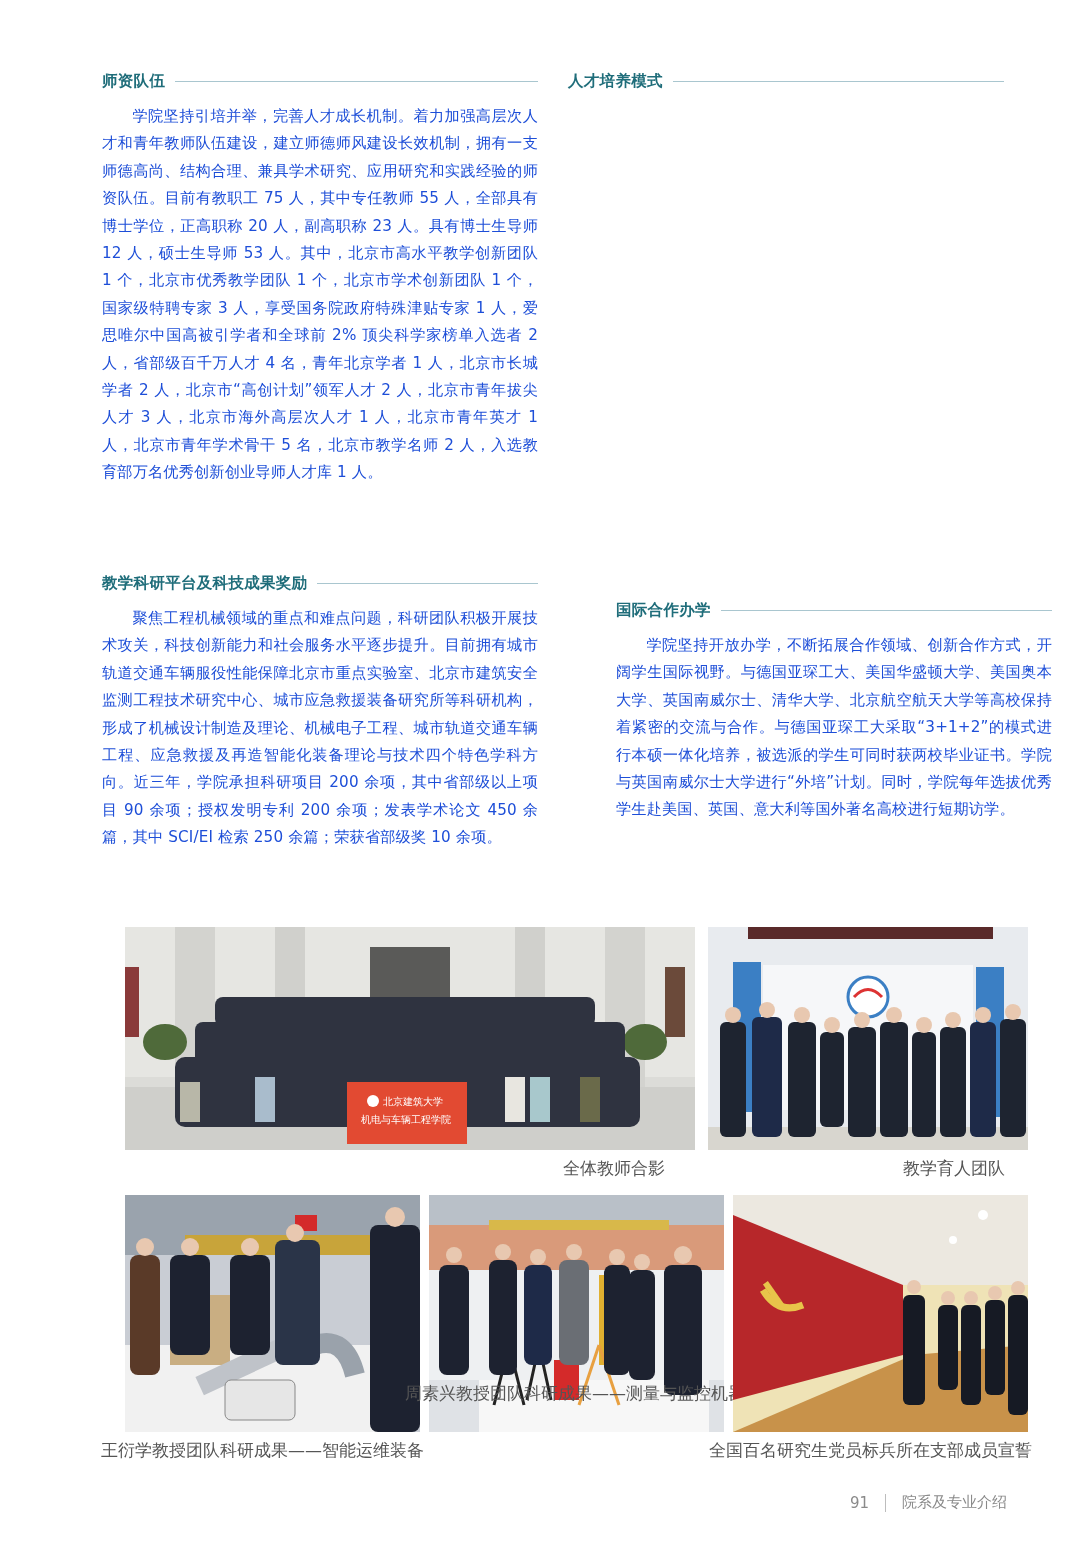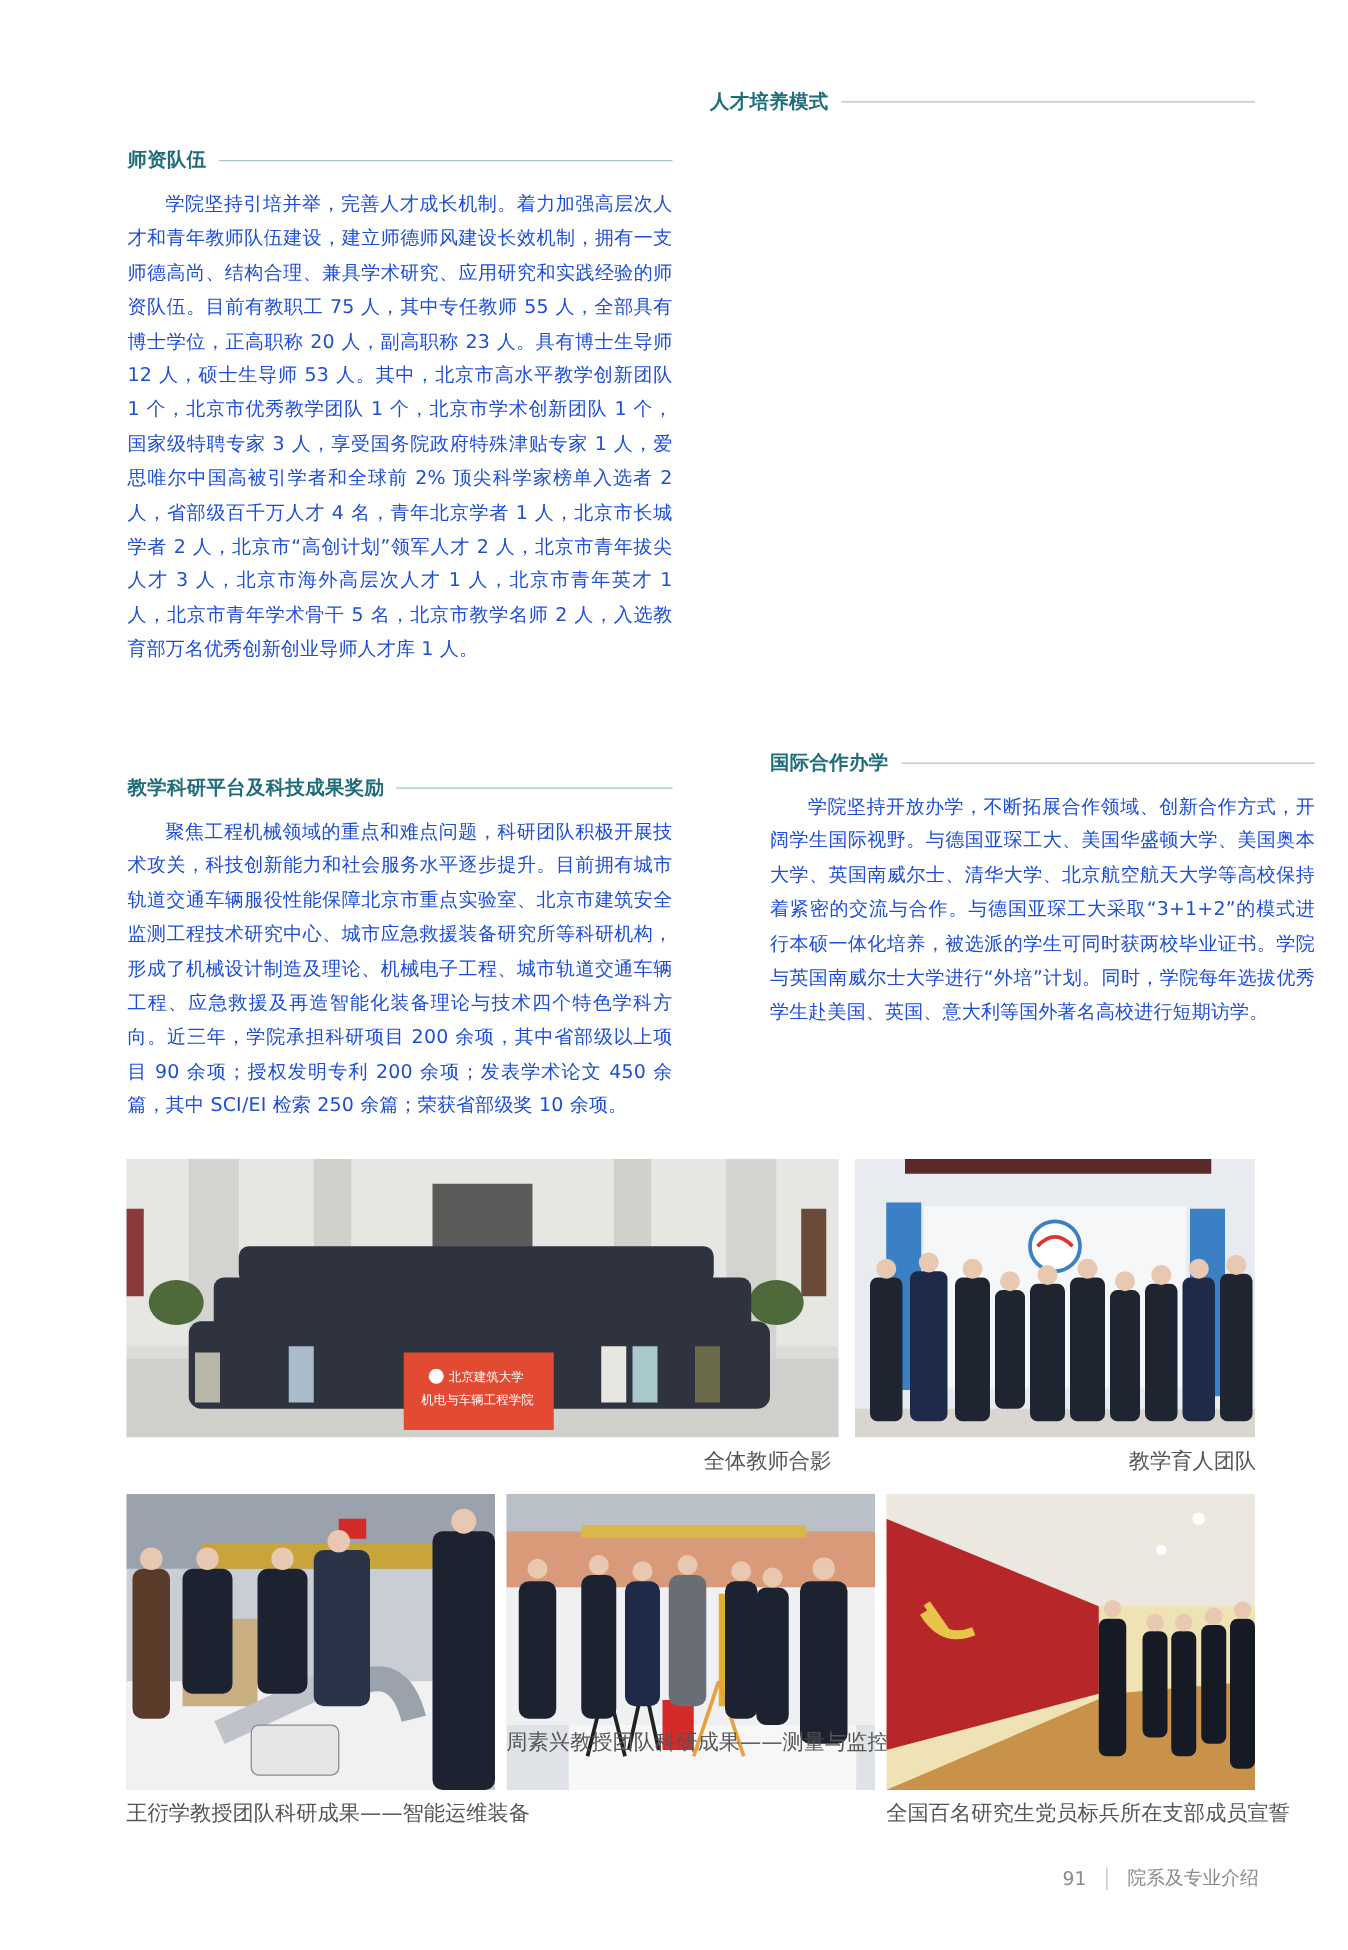--- a/index.html
+++ b/index.html
@@ -1,26 +1,26 @@
 <!DOCTYPE html>
 <html><head>
 <meta charset="utf-8">
 <style>
   html, body { margin: 0; padding: 0; background: #ffffff; }
   body { width: 1078px; height: 1560px; position: relative; overflow: hidden;
          font-family: "DejaVu Sans", "Liberation Sans", sans-serif; color: #4a4a4a; }
-  .col-left { left: 102px; margin-top: 47px; }
+  .col-left { left: 102px; }
   .col-right { left: 568px; }
   .section { position: absolute; width: 436px; }
   .sec-head { display: flex; align-items: center; height: 24px; margin-bottom: 10px; }
   .sec-title { font-weight: bold; font-size: 15.5px; color: #1f6d7a; white-space: nowrap; letter-spacing: 0.3px; }
   .sec-line { flex: 1; height: 1px; background: #a9c6cf; margin-left: 10px; }
   .para { font-size: 15.2px; line-height: 27.4px; text-indent: 2em; text-align: justify;
           margin: 0; letter-spacing: 0.15px; color: #1d4ed8; }
-  .photo { position: absolute; overflow: hidden; }
+  .photo { position: absolute; overflow: hidden; margin-left: 24px; }
   .caption { position: absolute; font-size: 17px; color: #555; text-align: right; white-space: nowrap; }
   .footer { position: absolute; top: 1493px; left: 850px; display: flex; align-items: center;
             color: #8a8a8a; font-size: 15px; }
   .footer .sep { width: 1px; height: 18px; background: #bdbdbd; margin: 0 16px; }
   svg { display: block; }
 </style>
 </head>
 <body>
 
 <div class="section col-left" style="top:69px;">

